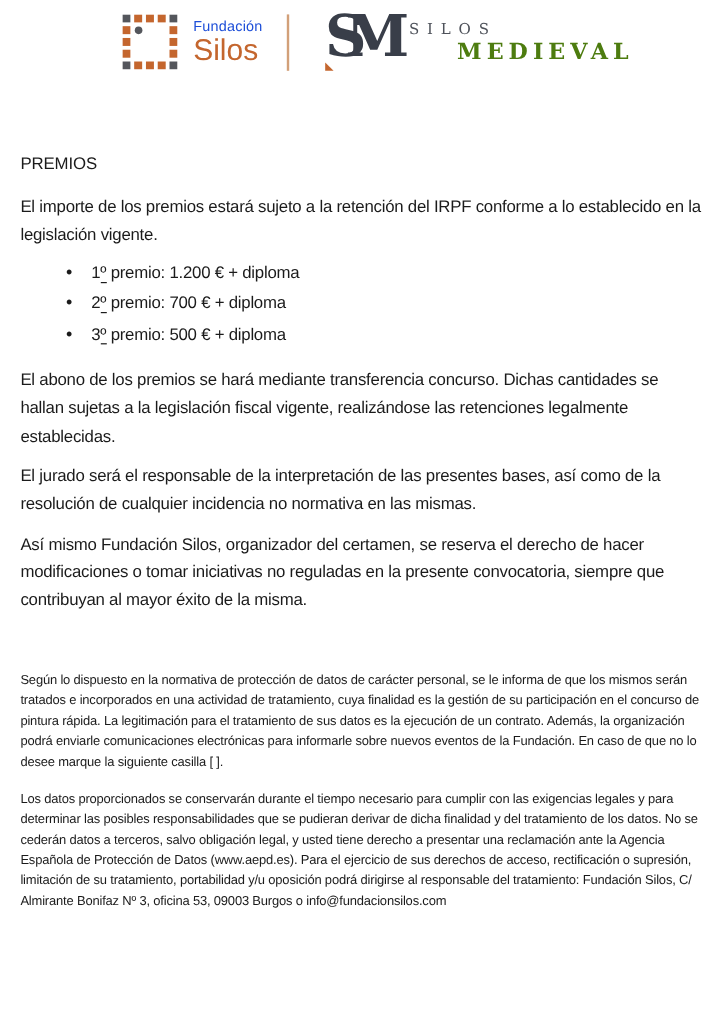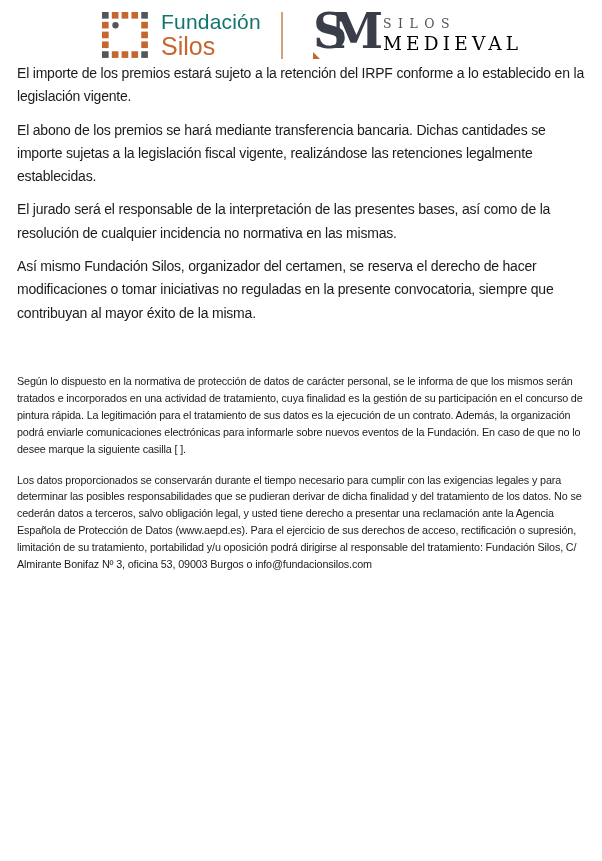--- a/index.html
+++ b/index.html
@@ -8,32 +8,32 @@
     position:relative; width:602px; height:861px; background:#ffffff;
     font-family:"Liberation Sans", sans-serif; color:#1b1b1b;
     padding:8px 17px 0 17px; overflow:hidden;
   }
 
   
   .header { display:flex; align-items:center; padding-left:85px; height:54px; }
   .logo-fundacion { display:flex; align-items:center; }
   .fs-icon { display:block; }
   .fs-text { margin-left:13px; line-height:1; }
-  .fs-line1 { font-size:21px; color:#0f766e; letter-spacing:0.2px; }
+  .fs-line1 { font-size:12px; color:#1d4ed8; letter-spacing:0.2px; }
   .fs-line2 { font-size:25px; color:#C4662E; margin-top:2px; }
   .hdr-divider { width:2px; height:47px; background:#D2A079; margin:0 30px 0 20px; }
   .logo-medieval { display:flex; align-items:center; }
   .monogram { position:relative; width:56px; height:52px; font-family:"DejaVu Serif", serif; font-weight:bold; color:#393E49; }
   .mono-s { position:absolute; left:0; top:-6px; font-size:48px; }
   .mono-m { position:absolute; left:17px; top:-6px; font-size:48px; }
   .mono-accent { position:absolute; left:0; bottom:2px; width:0; height:0;
     border-bottom:7px solid #C4662E; border-right:7px solid transparent; }
   .sm-text { margin-left:14px; font-family:"DejaVu Serif", serif; }
   .sm-line1 { font-size:12.5px; letter-spacing:6.5px; color:#4E525A; line-height:17px; }
-  .sm-line2 { font-size:18.5px; font-weight:normal; letter-spacing:4.2px; color:#000000; line-height:23px; }
+  .sm-line2 { font-size:18.5px; font-weight:bold; letter-spacing:4.2px; color:#4d7c0f; line-height:23px;margin-left:40px; }
 
   
   .main { margin-top:0; }
   .heading { font-size:14px; font-weight:normal; margin:62px 0 13px 0; line-height:24px; letter-spacing:-0.1px; }
   p.body { font-size:14px; line-height:23.3px; letter-spacing:-0.2px; margin:0 0 10px 0; }
   ul.prizes { list-style:none; margin:-3px 0 14px 38px; }
   ul.prizes li { position:relative; padding-left:21px; font-size:14px; line-height:25.5px; letter-spacing:-0.2px; }
   ul.prizes li::before { content:"\2022"; position:absolute; left:0; top:0; font-size:15px; }
   .ord { border-bottom:1px solid #1b1b1b; line-height:1; }
 
@@ -84,25 +84,31 @@
       </div>
       <div class="sm-text">
         <div class="sm-line1">SILOS</div>
         <div class="sm-line2">MEDIEVAL</div>
       </div>
     </div>
 
   </div>
 
   <div class="main">
+    <h1 class="heading">PREMIOS</h1>
 
     <p class="body">El importe de los premios estará sujeto a la retención del IRPF conforme a lo establecido en la legislación vigente.</p>
 
+    <ul class="prizes">
+      <li><span>1</span><span class="ord">º</span><span> premio: 1.200 € + diploma</span></li>
+      <li><span>2</span><span class="ord">º</span><span> premio: 700 € + diploma</span></li>
+      <li><span>3</span><span class="ord">º</span><span> premio: 500 € + diploma</span></li>
+    </ul>
 
-    <p class="body">El abono de los premios se hará mediante transferencia bancaria. Dichas cantidades se importe sujetas a la legislación fiscal vigente, realizándose las retenciones legalmente establecidas.</p>
+    <p class="body">El abono de los premios se hará mediante transferencia concurso. Dichas cantidades se hallan sujetas a la legislación fiscal vigente, realizándose las retenciones legalmente establecidas.</p>
     <p class="body">El jurado será el responsable de la interpretación de las presentes bases, así como de la resolución de cualquier incidencia no normativa en las mismas.</p>
     <p class="body">Así mismo Fundación Silos, organizador del certamen, se reserva el derecho de hacer modificaciones o tomar iniciativas no reguladas en la presente convocatoria, siempre que contribuyan al mayor éxito de la misma.</p>
   </div>
 
   <div class="footer">
     <p class="fine">Según lo dispuesto en la normativa de protección de datos de carácter personal, se le informa de que los mismos serán tratados e incorporados en una actividad de tratamiento, cuya finalidad es la gestión de su participación en el concurso de pintura rápida. La legitimación para el tratamiento de sus datos es la ejecución de un contrato. Además, la organización podrá enviarle comunicaciones electrónicas para informarle sobre nuevos eventos de la Fundación. En caso de que no lo desee marque la siguiente casilla [ ].</p>
     <p class="fine">Los datos proporcionados se conservarán durante el tiempo necesario para cumplir con las exigencias legales y para determinar las posibles responsabilidades que se pudieran derivar de dicha finalidad y del tratamiento de los datos. No se cederán datos a terceros, salvo obligación legal, y usted tiene derecho a presentar una reclamación ante la Agencia Española de Protección de Datos (www.aepd.es). Para el ejercicio de sus derechos de acceso, rectificación o supresión, limitación de su tratamiento, portabilidad y/u oposición podrá dirigirse al responsable del tratamiento: Fundación Silos, C/ Almirante Bonifaz Nº 3, oficina 53, 09003 Burgos o info@fundacionsilos.com</p>
   </div>
 
 </div>

